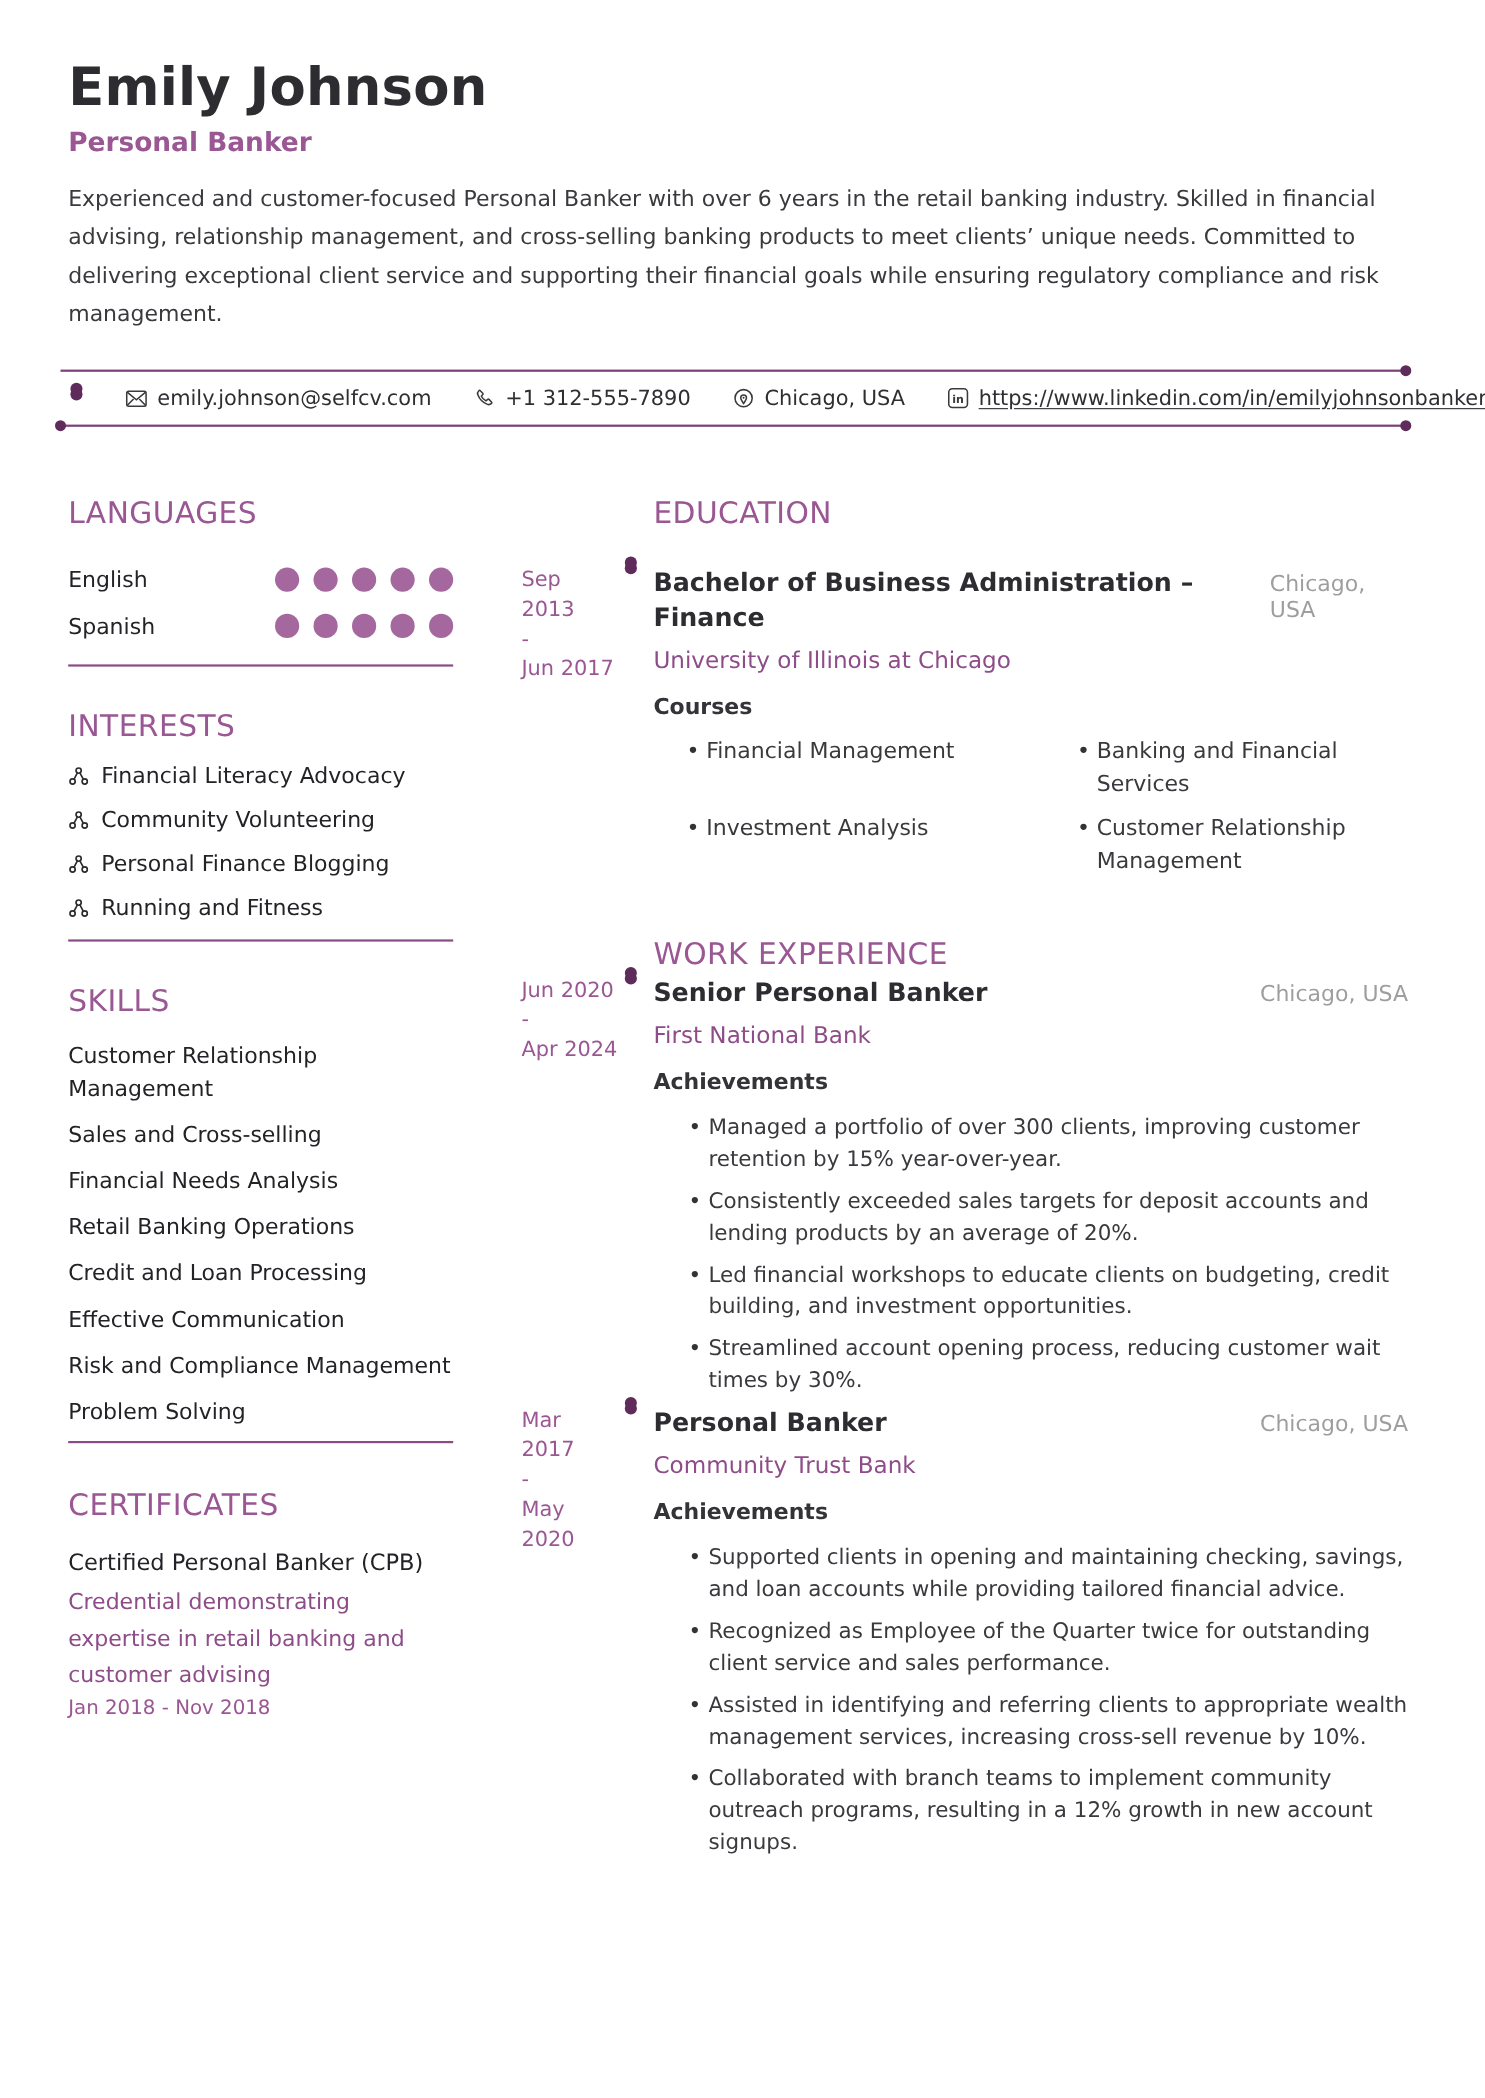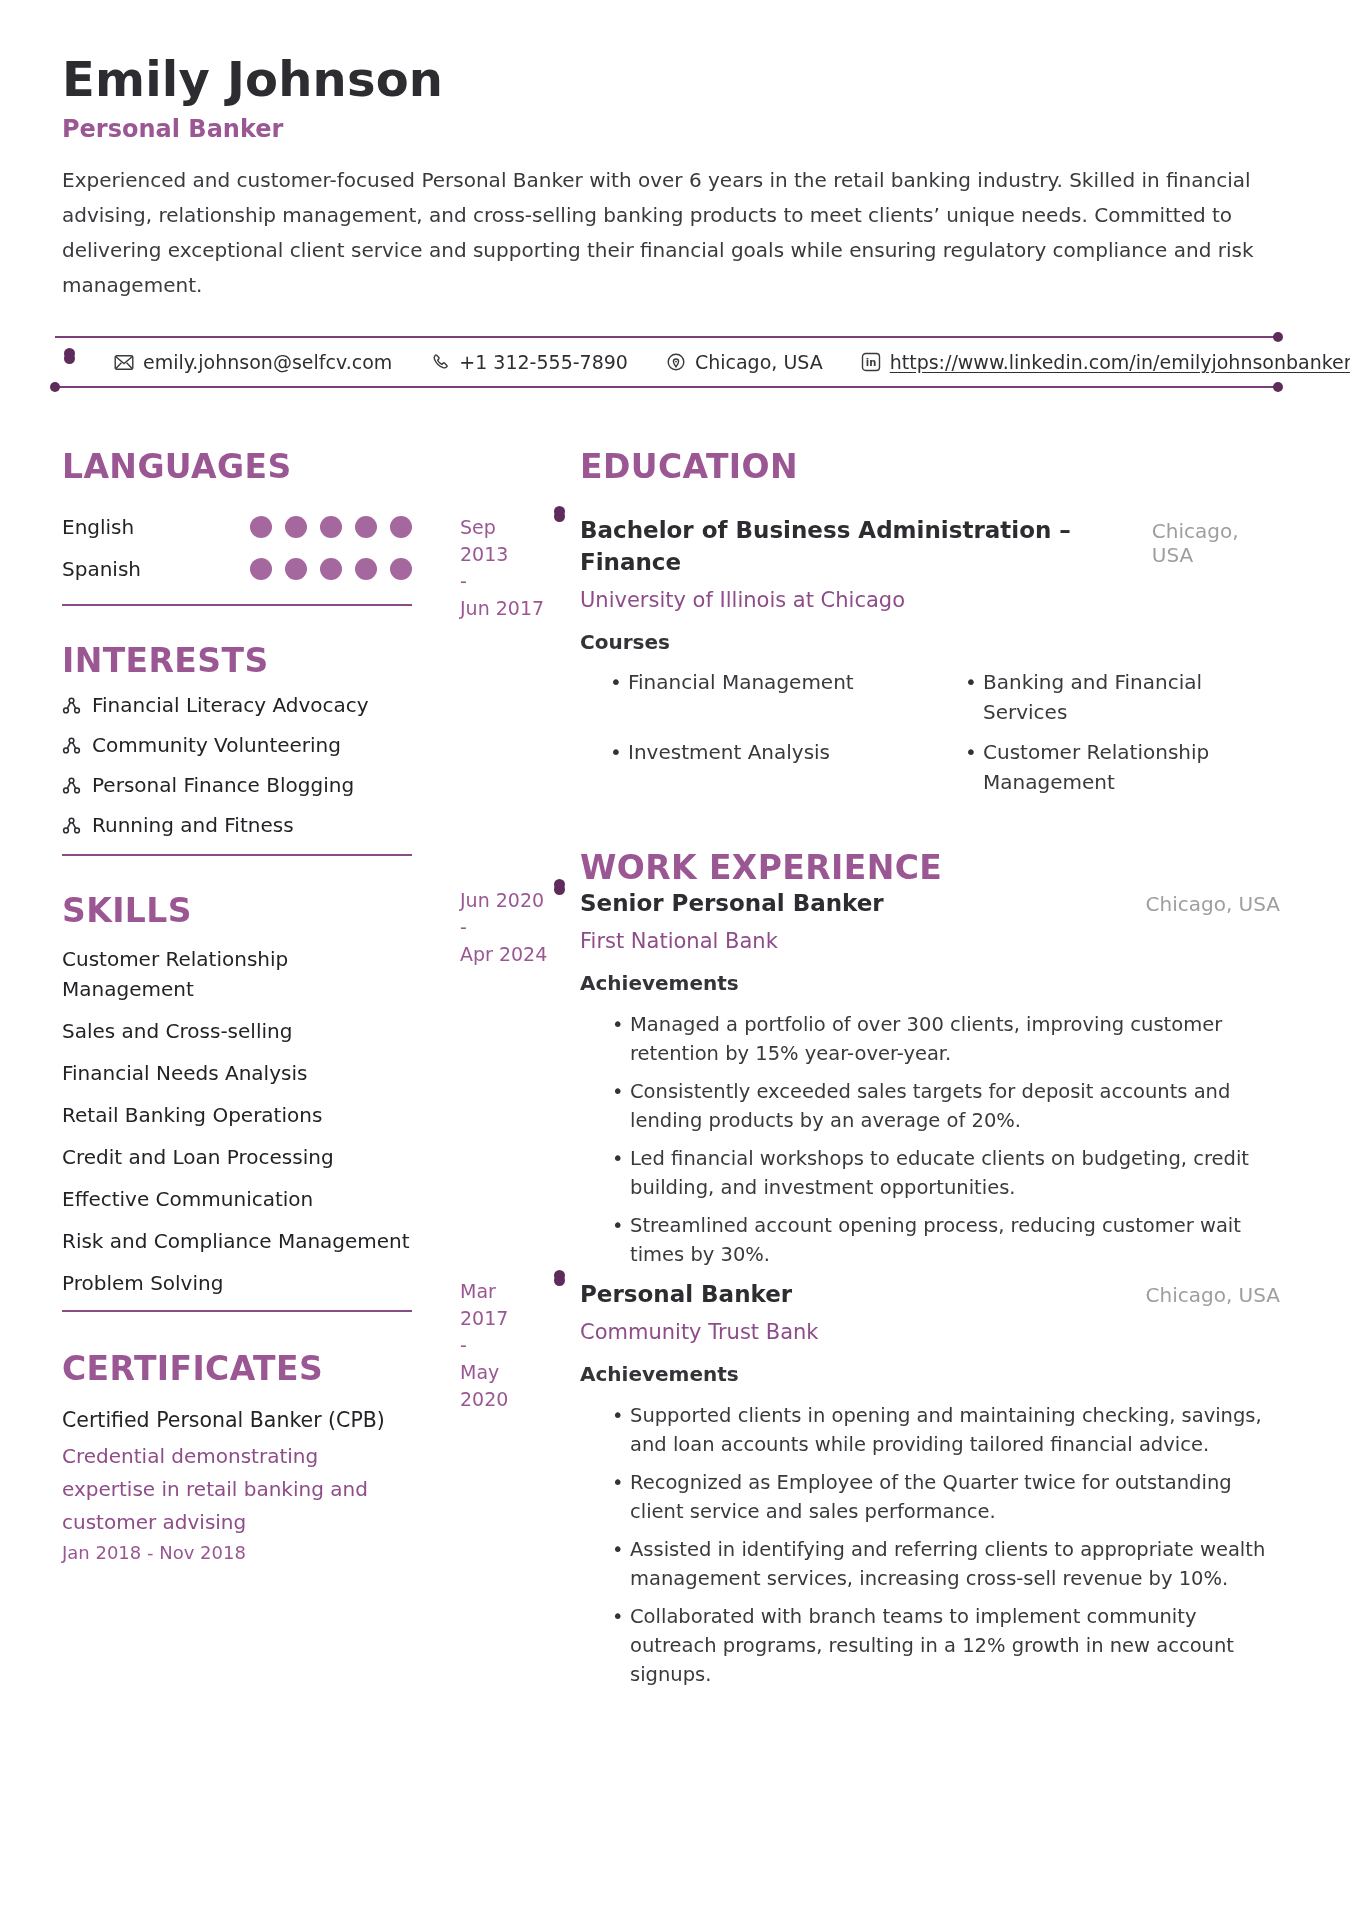--- a/index.html
+++ b/index.html
@@ -23,23 +23,23 @@
   .cdot{position:absolute;width:10px;height:10px;border-radius:50%;background:var(--dot);}
   .cdot.tl{left:-5px;top:-6px}.cdot.tr{right:-5px;top:-6px}
   .cdot.bl{left:-5px;bottom:-6px}.cdot.br{right:-5px;bottom:-6px}
   .citem{display:flex;align-items:center;gap:9px;font-size:19px;color:#2F2F33;white-space:nowrap;}
   .citem svg{flex:0 0 auto;display:block;}
   .link{color:#2F2F33;text-decoration:underline;text-underline-offset:3px;}
 
   
   .columns{display:flex;margin-top:60px;padding:0 70px 0 62px;align-items:flex-start;}
   .left{width:350px;flex:0 0 350px;}
-  .right{flex:1;margin-left:48px;}
-
-  h2{font-size:33px;font-weight:700;color:var(--accent);letter-spacing:.4px;line-height:38px;}
+  .right{flex:1;margin-left:62px;}
+
+  h2{font-size:27px;font-weight:400;color:var(--accent);letter-spacing:.4px;line-height:38px;}
   .right h2{margin-left:120px;}
   hr.div{border:none;border-top:2px solid #8A4C86;}
 
   
   .lang-rows{margin-top:20px;}
   .lang-row{display:flex;justify-content:space-between;align-items:center;height:42px;font-size:20px;color:#232327;}
   .lang-dots{display:flex;gap:13px;}
   .lang-dots .dot{width:22px;height:22px;border-radius:50%;background:#E7D8E5;}
   .lang-dots .dot.on{background:var(--langdot);}
   .left hr.l1{margin-top:14px;}

